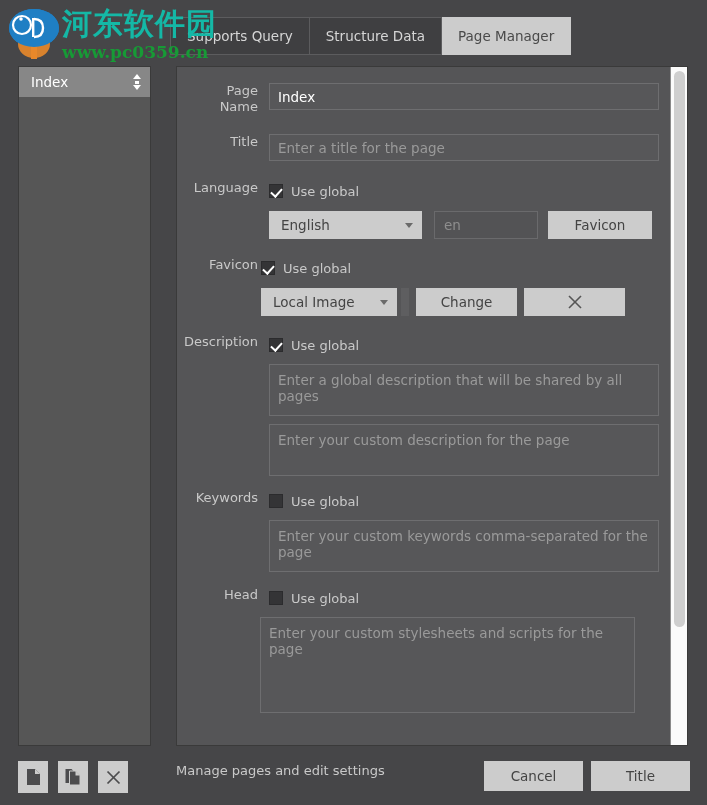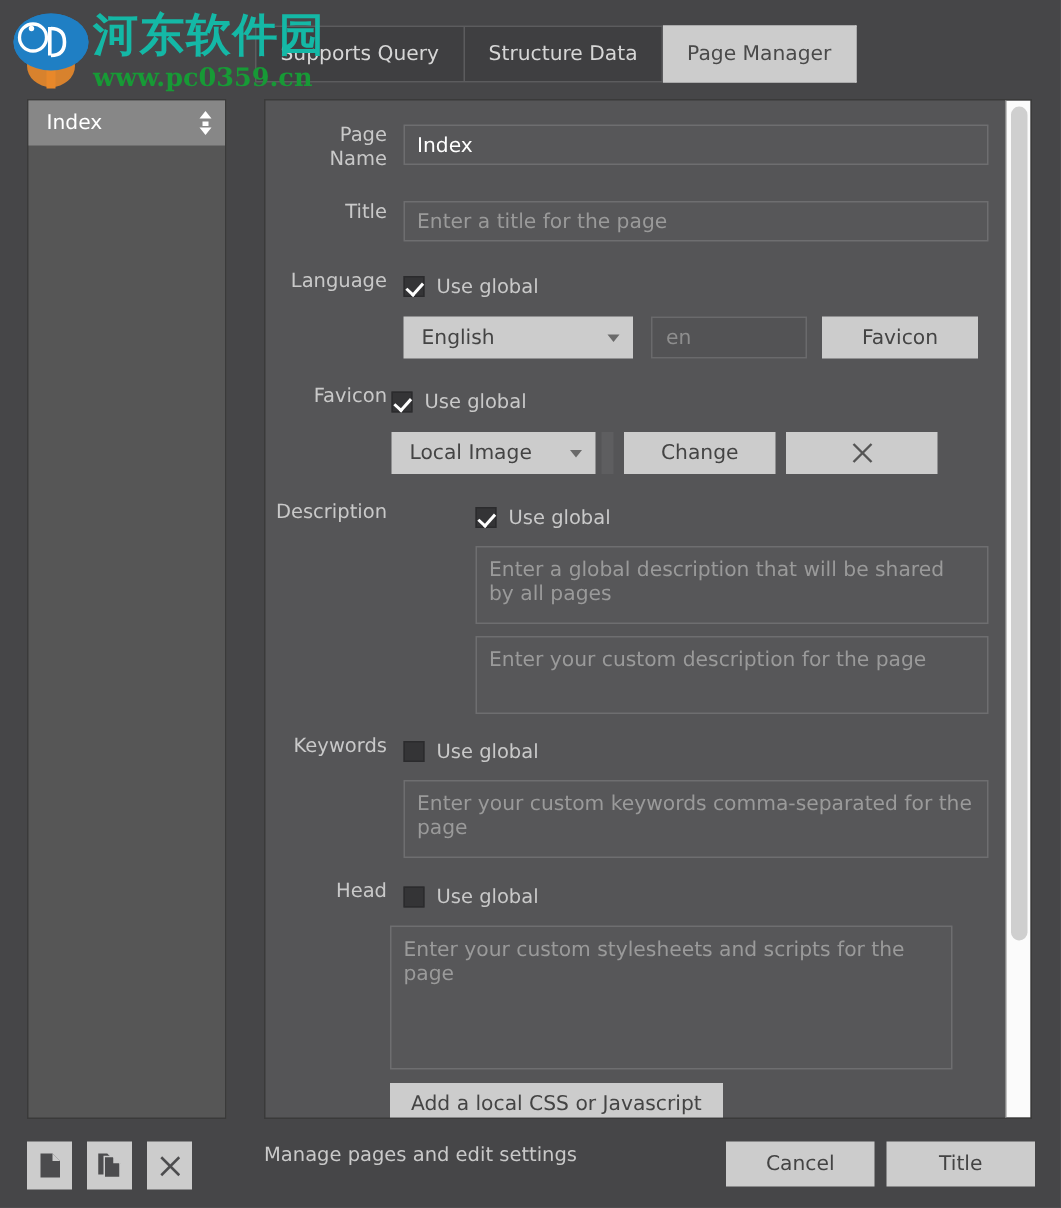--- a/index.html
+++ b/index.html
@@ -425,21 +425,21 @@
           <div class="btn" style="width:101px; margin-left:7px;">
             <svg width="14" height="14" viewBox="0 0 14 14">
               <line x1="1" y1="1" x2="13" y2="13" stroke="#555" stroke-width="1.6"></line>
               <line x1="13" y1="1" x2="1" y2="13" stroke="#555" stroke-width="1.6"></line>
             </svg>
           </div>
         </div>
       </div>
     </div>
 
-    <div class="row" style="margin-top:18px;gap:48px;">
+    <div class="row" style="margin-top:18px;">
       <div class="row-label">Description</div>
       <div class="row-field">
         <div class="cb-line">
           <span class="cb checked"></span>
           <span class="cb-label">Use global</span>
         </div>
         <textarea class="textarea" rows="2" style="height: 52px; margin-top: 8px;" placeholder="Enter a global description that will be shared by all pages"></textarea>
         <textarea class="textarea" rows="2" style="height: 52px; margin-top: 8px;" placeholder="Enter your custom description for the page"></textarea>
       </div>
     </div>
@@ -456,21 +456,20 @@
     </div>
 
     <div class="row" style="margin-top:15px;">
       <div class="row-label">Head</div>
       <div class="row-field" style="margin-left:-9px;">
         <div class="cb-line" style="margin-left:9px;">
           <span class="cb"></span>
           <span class="cb-label">Use global</span>
         </div>
         <textarea class="textarea" rows="5" style="height: 96px; margin-top: 8px; width: 375px;" placeholder="Enter your custom stylesheets and scripts for the page"></textarea>
-        <div class="btn" style="margin-top:9px;">Add a local CSS or Javascript</div>
       </div>
     </div>
 
   </div>
 
   <div class="vscroll">
     <div class="thumb"></div>
   </div>
 </div>
 

